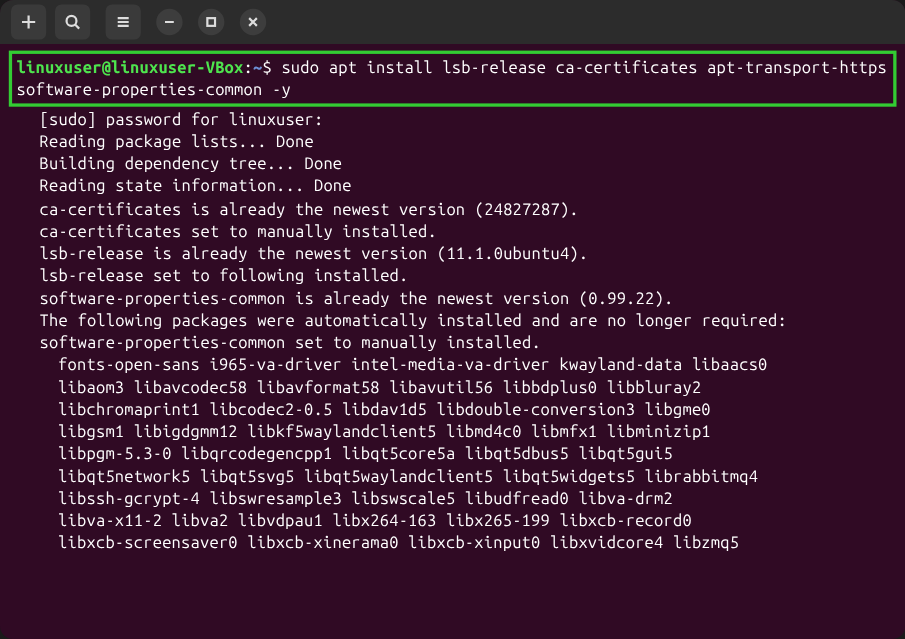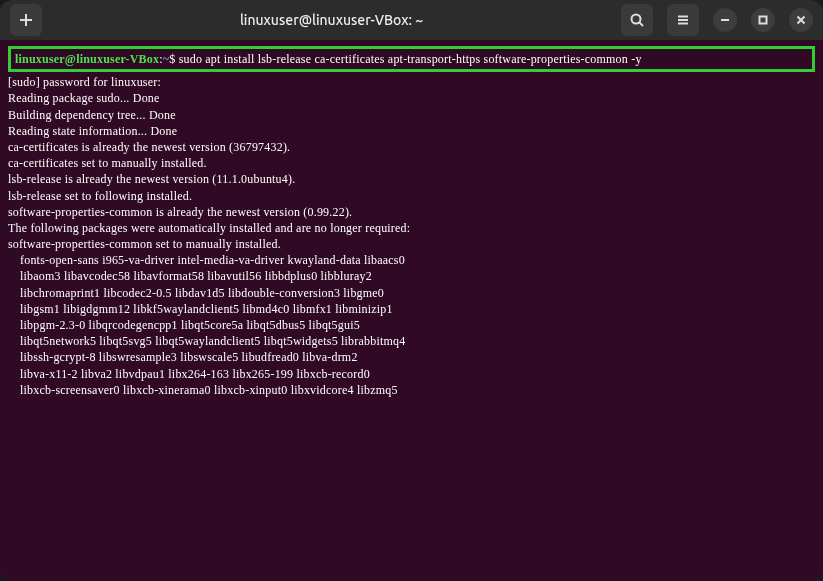--- a/index.html
+++ b/index.html
@@ -81,26 +81,25 @@
     .win-btn svg {
       width: 10px;
       height: 10px;
       stroke: #ddd;
       stroke-width: 2;
       fill: none;
     }
     .terminal {
       flex: 1;
       padding: 6px 8px;
-      font-size: 12px;
+      font-size: 15px;
       line-height: 1.35;
       color: #fff;
       overflow: hidden;
       letter-spacing: 0.2px;
-      font-family: Liberation Serif, serif;
     }
     .highlight-box {
       border: 3px solid #33cc33;
       padding: 2px 4px;
       margin-bottom: 2px;
     }
     .prompt-user {
       color: #4ee44e;
       font-weight: bold;
     }
@@ -113,38 +112,38 @@
     }
     .prompt-dollar {
       color: #fff;
     }
     .cmd-text {
       color: #fff;
     }
     .out-line {
       white-space: pre-wrap;
       word-break: break-all;
+      margin-left: 28px;
     }
     .indent {
       padding-left: 2ch;
     }
   </style>
 </head>
 <body>
 
 <div class="window">
   <div class="titlebar">
     <div class="tb-left">
       <div class="tb-btn">
         <svg viewBox="0 0 14 14">
             <path d="M7 1 L7 13 M1 7 L13 7"></path>
           </svg>
       </div>
     </div>
-    <div class="tb-title">linuxuser@linuxuser-VBox: ~</div>
     <div class="tb-right">
       <div class="tb-btn">
         <svg viewBox="0 0 14 14">
             <circle cx="6" cy="6" r="4.5"></circle>
             <path d="M9.5 9.5 L13 13"></path>
           </svg>
       </div>
       <div class="tb-btn">
         <svg viewBox="0 0 14 14">
             <path d="M2 3.5 L12 3.5 M2 7 L12 7 M2 10.5 L12 10.5"></path>
@@ -166,33 +165,33 @@
           </svg>
       </div>
     </div>
   </div>
 
   <div class="terminal">
     <div class="highlight-box">
       <span class="prompt-user">linuxuser@linuxuser-VBox</span><span class="prompt-colon">:</span><span class="prompt-path">~</span><span class="prompt-dollar">$ </span><span class="cmd-text">sudo apt install lsb-release ca-certificates apt-transport-https software-properties-common -y</span>
     </div>
     <div class="out-line">[sudo] password for linuxuser:</div>
-    <div class="out-line">Reading package sudo... Done</div>
+    <div class="out-line">Reading package lists... Done</div>
     <div class="out-line">Building dependency tree... Done</div>
     <div class="out-line">Reading state information... Done</div>
-    <div class="out-line">ca-certificates is already the newest version (36797432).</div>
+    <div class="out-line">ca-certificates is already the newest version (24827287).</div>
     <div class="out-line">ca-certificates set to manually installed.</div>
     <div class="out-line">lsb-release is already the newest version (11.1.0ubuntu4).</div>
     <div class="out-line">lsb-release set to following installed.</div>
     <div class="out-line">software-properties-common is already the newest version (0.99.22).</div>
     <div class="out-line">The following packages were automatically installed and are no longer required:</div>
     <div class="out-line">software-properties-common set to manually installed.</div>
     <div class="out-line indent">fonts-open-sans i965-va-driver intel-media-va-driver kwayland-data libaacs0</div>
     <div class="out-line indent">libaom3 libavcodec58 libavformat58 libavutil56 libbdplus0 libbluray2</div>
     <div class="out-line indent">libchromaprint1 libcodec2-0.5 libdav1d5 libdouble-conversion3 libgme0</div>
     <div class="out-line indent">libgsm1 libigdgmm12 libkf5waylandclient5 libmd4c0 libmfx1 libminizip1</div>
-    <div class="out-line indent">libpgm-2.3-0 libqrcodegencpp1 libqt5core5a libqt5dbus5 libqt5gui5</div>
+    <div class="out-line indent">libpgm-5.3-0 libqrcodegencpp1 libqt5core5a libqt5dbus5 libqt5gui5</div>
     <div class="out-line indent">libqt5network5 libqt5svg5 libqt5waylandclient5 libqt5widgets5 librabbitmq4</div>
-    <div class="out-line indent">libssh-gcrypt-8 libswresample3 libswscale5 libudfread0 libva-drm2</div>
+    <div class="out-line indent">libssh-gcrypt-4 libswresample3 libswscale5 libudfread0 libva-drm2</div>
     <div class="out-line indent">libva-x11-2 libva2 libvdpau1 libx264-163 libx265-199 libxcb-record0</div>
     <div class="out-line indent">libxcb-screensaver0 libxcb-xinerama0 libxcb-xinput0 libxvidcore4 libzmq5</div>
   </div>
 </div>
 
 </body></html>

